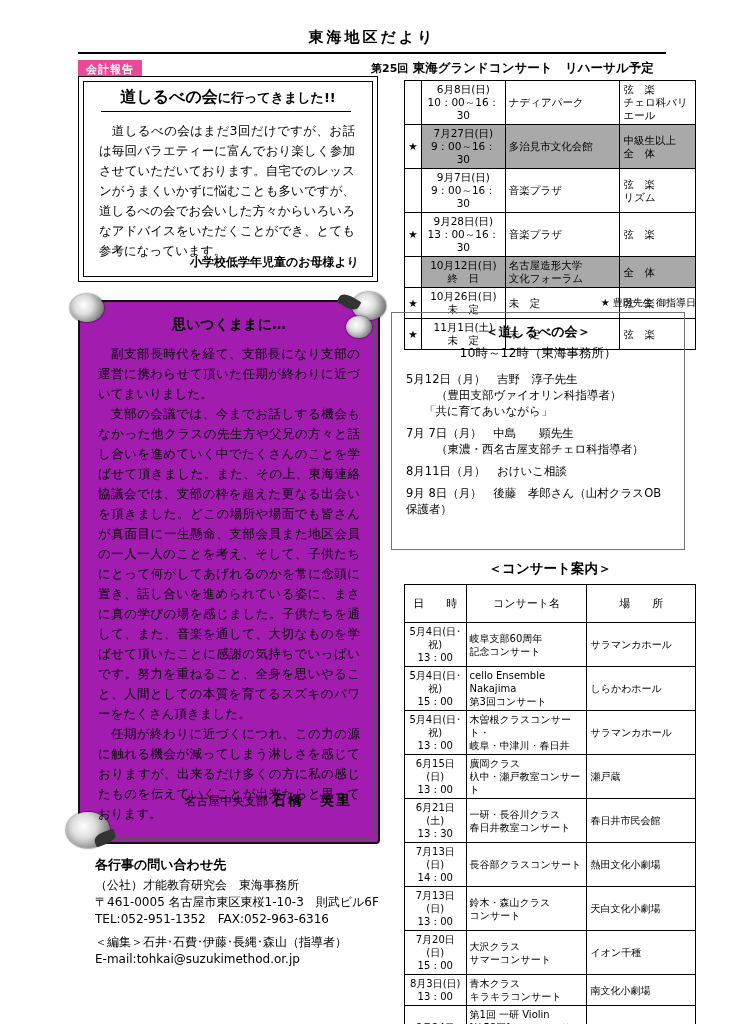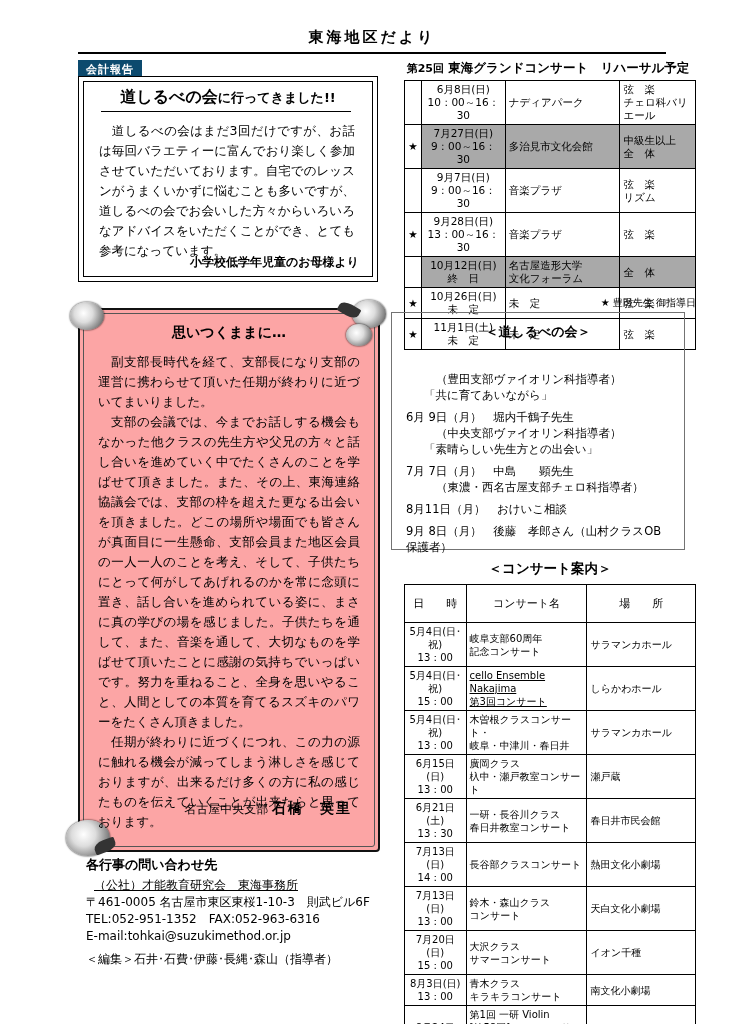--- a/index.html
+++ b/index.html
@@ -17,21 +17,21 @@
   .masthead{
     position:absolute;left:0;top:28px;width:744px;text-align:center;
     font-size:15px;letter-spacing:3px;font-weight:bold;
   }
   .masthead-rule{
     position:absolute;left:78px;top:52px;width:588px;height:2px;background:#000;
   }
 
   .kaikei-tab{
     position:absolute;left:78px;top:60px;
-    background:#0c4a6e;color:#fff;font-size:11px;font-weight:bold;
+    background:#ec4899;color:#fff;font-size:11px;font-weight:bold;
     padding:2px 8px;letter-spacing:1px;
   }
   .box-michishirube{
     position:absolute;left:78px;top:76px;width:298px;height:204px;
     border:1px solid #000;background:#fff;
   }
   .box-michishirube .inner{
     position:absolute;left:4px;top:4px;right:4px;bottom:4px;border:1px solid #000;
   }
   .mich-title{
@@ -47,22 +47,22 @@
     position:absolute;left:20px;top:44px;width:256px;
     font-size:12.5px;line-height:20px;text-align:justify;
   }
   .mich-sign{
     position:absolute;left:0;right:18px;bottom:10px;text-align:right;
     font-size:12px;font-weight:bold;
   }
 
   
   .essay-box{
-    position:absolute;left:78px;top:308px;width:298px;height:540px;
-    border:2px solid #111;border-radius:4px;background:#fca5a5;
+    position:absolute;left:78px;top:300px;width:298px;height:540px;
+    border:2px solid #111;border-radius:4px;background:#a21caf;
   }
   .essay-box:before{
     content:"";position:absolute;left:3px;top:3px;right:3px;bottom:3px;
     border:1px solid #555;border-radius:3px;
   }
   .essay-title{
     position:absolute;left:0;top:14px;width:100%;text-align:center;
     font-size:14px;font-weight:bold;
   }
   .essay-body{
@@ -84,30 +84,30 @@
   .rose.r3{right:6px;top:14px;width:26px;height:22px;}
   .rose.r4{left:-14px;bottom:-6px;width:44px;height:36px;}
   .leaf{
     position:absolute;width:22px;height:12px;background:#333;border-radius:50% 10%;
   }
   .leaf.l1{left:14px;bottom:-2px;transform:rotate(-20deg);}
   .leaf.l2{right:18px;top:-6px;transform:rotate(30deg);}
 
   
   .contacts{
-    position:absolute;left:86px;top:856px;width:310px;
+    position:absolute;left:95px;top:856px;width:310px;
     font-size:12px;line-height:17px;
   }
   .contacts .hdr{font-size:13px;font-weight:bold;margin-bottom:4px;}
-  .contacts .org{margin-left:8px;text-decoration:underline;}
+  .contacts .org{}
 
   
   .rehearsal-title{
-    position:absolute;left:398px;top:60px;width:300px;
-    font-size:12.5px;font-weight:bold;text-align:center;letter-spacing:0px;
+    position:absolute;left:371px;top:60px;width:300px;
+    font-size:12.5px;font-weight:bold;letter-spacing:0px;
   }
   .rehearsal-title .num{font-size:11px;}
   .tbl{
     border-collapse:collapse;font-size:10.5px;
   }
   .tbl td,.tbl th{
     border:1px solid #000;padding:2px 3px;vertical-align:middle;
   }
   #rehearsal-table{position:absolute;left:404px;top:80px;width:292px;}
   #rehearsal-table td{line-height:13px;}
@@ -188,22 +188,22 @@
       <span>名古屋中央支部</span>
       <span class="nm">石橋　英里</span>
     </div>
   </div>
 
   <div class="contacts">
     <div class="hdr">各行事の問い合わせ先</div>
     <div class="org">（公社）才能教育研究会　東海事務所</div>
     <div>〒461-0005 名古屋市東区東桜1-10-3　則武ビル6F</div>
     <div>TEL:052-951-1352　FAX:052-963-6316</div>
+    <div style="margin-top:6px;">＜編集＞石井･石費･伊藤･長縄･森山（指導者）</div>
     <div>E-mail:tohkai@suzukimethod.or.jp</div>
-    <div style="margin-top:6px;">＜編集＞石井･石費･伊藤･長縄･森山（指導者）</div>
   </div>
 
   <div class="rehearsal-title">
     <span class="num">第25回</span>
     <span>東海グランドコンサート　リハーサル予定</span>
   </div>
 
   <table class="tbl" id="rehearsal-table">
       <tbody>
         <tr>
@@ -258,29 +258,26 @@
 未　定</td>
           <td class="c-place" style="white-space: pre-line;">未　定</td>
           <td class="c-part" style="white-space: pre-line;">弦　楽</td>
         </tr>
       </tbody>
     </table>
   <div class="note-right">★ 豊田先生 御指導日</div>
 
   <div class="kai-box">
     <div class="kai-title">＜道しるべの会＞</div>
+    <div class="kai-sub">10時～12時（東海事務所）</div>
     <div class="kai-list" id="kai-list">
         <div class="row">
+          <div>5月12日（月）　吉野　淳子先生</div>
           <div class="ind1">（豊田支部ヴァイオリン科指導者）</div>
           <div class="ind2">「共に育てあいながら」</div>
-        </div>
-        <div class="row">
-          <div>6月 9日（月）　堀内千鶴子先生</div>
-          <div class="ind1">（中央支部ヴァイオリン科指導者）</div>
-          <div class="ind2">「素晴らしい先生方との出会い」</div>
         </div>
         <div class="row">
           <div>7月 7日（月）　中島　　顕先生</div>
           <div class="ind1">（東濃・西名古屋支部チェロ科指導者）</div>
         </div>
         <div class="row">
           <div>8月11日（月）　おけいこ相談</div>
         </div>
         <div class="row">
           <div>9月 8日（月）　後藤　孝郎さん（山村クラスOB保護者）</div>
@@ -301,21 +298,21 @@
         <tr>
           <td class="cd" style="white-space: pre-line;">5月4日(日･祝)
 13：00</td>
           <td class="cn" style="white-space: pre-line;">岐阜支部60周年
 記念コンサート</td>
           <td class="cp" style="white-space: pre-line;">サラマンカホール</td>
         </tr>
         <tr>
           <td class="cd" style="white-space: pre-line;">5月4日(日･祝)
 15：00</td>
-          <td class="cn" style="white-space: pre-line; text-decoration: underline;">cello Ensemble Nakajima
+          <td class="cn" style="white-space: pre-line;">cello Ensemble Nakajima
 第3回コンサート</td>
           <td class="cp" style="white-space: pre-line;">しらかわホール</td>
         </tr>
         <tr>
           <td class="cd" style="white-space: pre-line;">5月4日(日･祝)
 13：00</td>
           <td class="cn" style="white-space: pre-line;">木曽根クラスコンサート・
 岐阜・中津川・春日井</td>
           <td class="cp" style="white-space: pre-line;">サラマンカホール</td>
         </tr>

